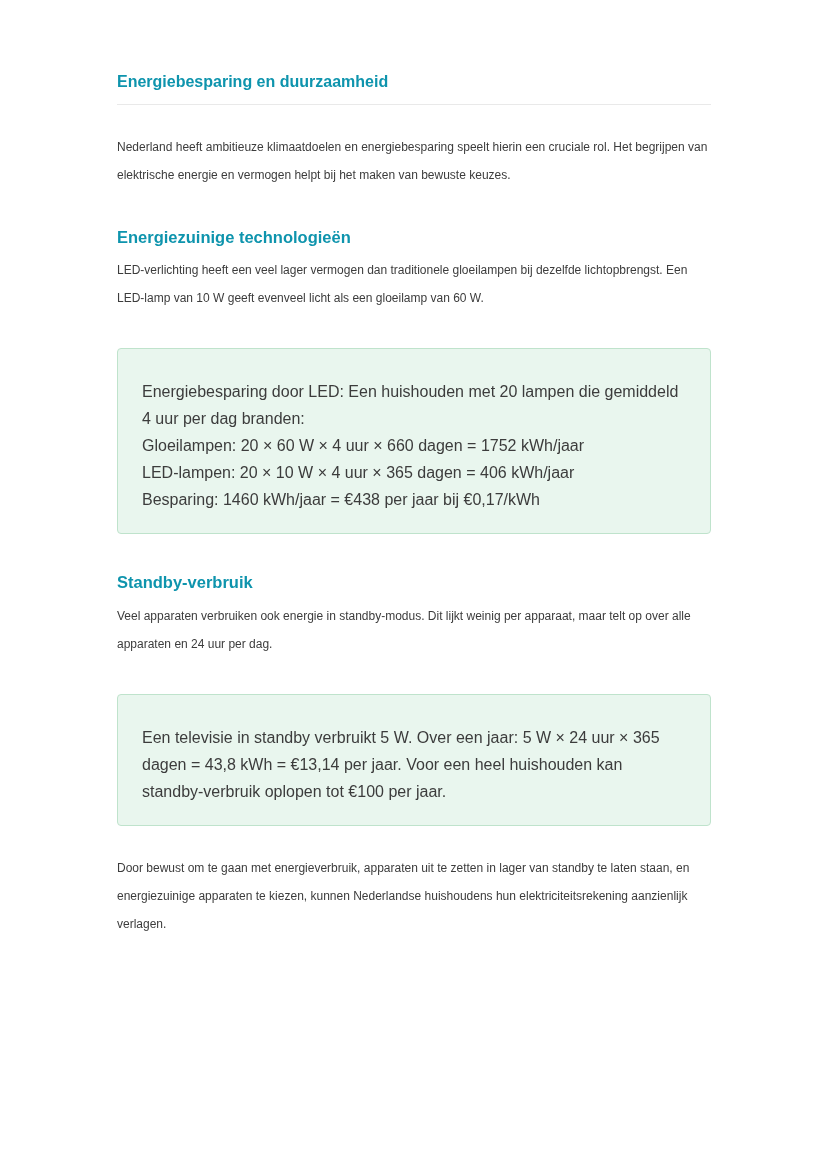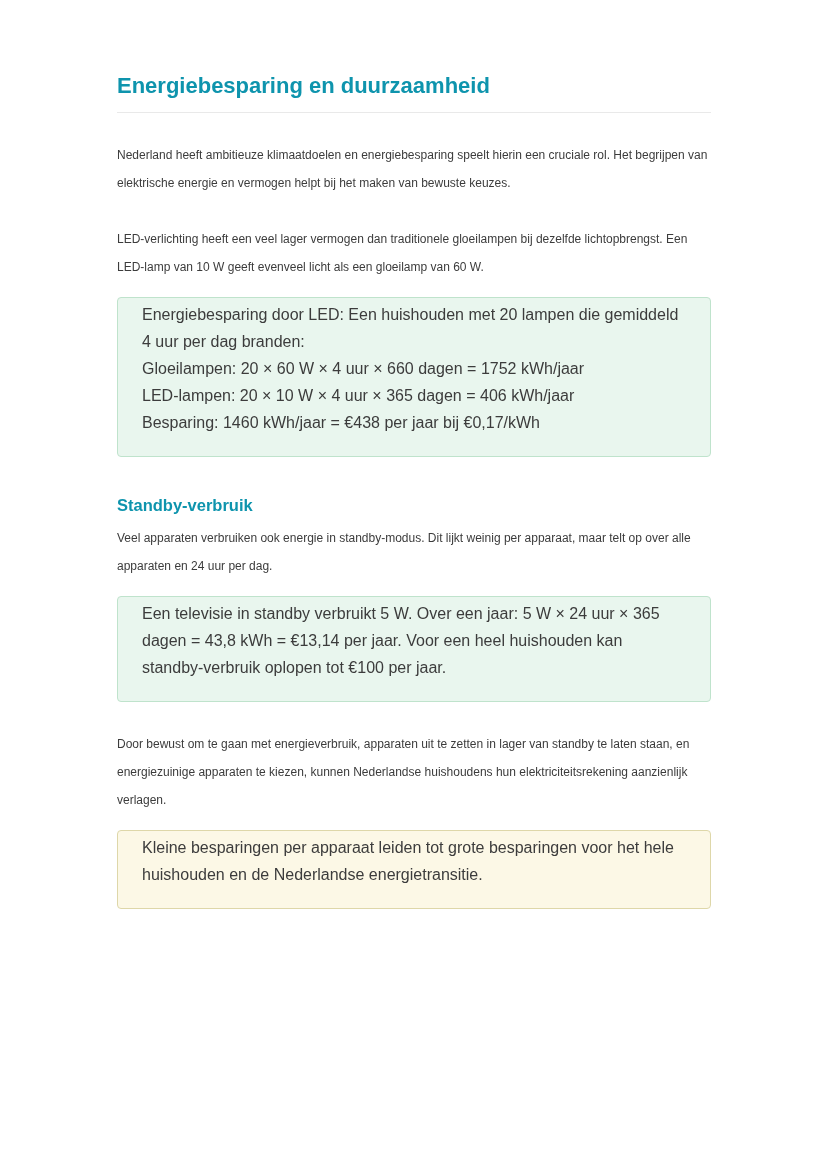--- a/index.html
+++ b/index.html
@@ -14,21 +14,21 @@
     color: var(--text, #3c3c3c);
   }
   .page {
     width: 594px;
     margin: 0 auto;
     padding-top: 72px;
     padding-bottom: 90px;
   }
   h1.page-title {
     margin: 0;
-    font-size: 22px;
+    font-size: 16px;
     line-height: 1.25;
     font-weight: 700;
     color: var(--accent, #0e94ad);
     padding-bottom: 12px;
     border-bottom: 1px solid var(--divider, #e9e9e9);
   }
   p.body-text {
     margin: 28px 0 0 0;
     font-size: 12px;
     line-height: 28px;
@@ -37,23 +37,23 @@
     margin: 38px 0 0 0;
     font-size: 16.5px;
     line-height: 1.3;
     font-weight: 700;
     color: var(--accent, #0e94ad);
   }
   h3.section-heading + p.body-text {
     margin-top: 8px;
   }
   .callout {
-    margin-top: 16px;
+    margin-top: 36px;
     border-radius: 4px;
-    padding: 3px 24px 20px 24px;
+    padding: 29px 24px 20px 24px;
     font-size: 16px;
     line-height: 27px;
     border: 1px solid transparent;
   }
   .callout.green {
     background: var(--green-box-bg, #e9f6ee);
     border-color: var(--green-box-border, #bfe3cc);
   }
   .callout.yellow {
     background: var(--yellow-box-bg, #fcf8e6);
@@ -65,37 +65,35 @@
 </style>
 </head>
 <body>
 
 <main class="page">
 
   <h1 class="page-title">Energiebesparing en duurzaamheid</h1>
 
   <p class="body-text">Nederland heeft ambitieuze klimaatdoelen en energiebesparing speelt hierin een cruciale rol. Het begrijpen van elektrische energie en vermogen helpt bij het maken van bewuste keuzes.</p>
 
+  <h3 class="section-heading">Energiezuinige technologieën</h3>
 
   <p class="body-text">LED-verlichting heeft een veel lager vermogen dan traditionele gloeilampen bij dezelfde lichtopbrengst. Een LED-lamp van 10 W geeft evenveel licht als een gloeilamp van 60 W.</p>
 
   <div class="callout green">
     <div class="callout-line">Energiebesparing door LED: Een huishouden met 20 lampen die gemiddeld 4 uur per dag branden:</div>
     <div class="callout-line">Gloeilampen: 20 × 60 W × 4 uur × 660 dagen = 1752 kWh/jaar</div>
     <div class="callout-line">LED-lampen: 20 × 10 W × 4 uur × 365 dagen = 406 kWh/jaar</div>
     <div class="callout-line">Besparing: 1460 kWh/jaar = €438 per jaar bij €0,17/kWh</div>
   </div>
 
   <h3 class="section-heading">Standby-verbruik</h3>
 
   <p class="body-text">Veel apparaten verbruiken ook energie in standby-modus. Dit lijkt weinig per apparaat, maar telt op over alle apparaten en 24 uur per dag.</p>
 
   <div class="callout green">
     <div class="callout-line">Een televisie in standby verbruikt 5 W. Over een jaar: 5 W × 24 uur × 365 dagen = 43,8 kWh = €13,14 per jaar. Voor een heel huishouden kan standby-verbruik oplopen tot €100 per jaar.</div>
   </div>
 
   <p class="body-text">Door bewust om te gaan met energieverbruik, apparaten uit te zetten in lager van standby te laten staan, en energiezuinige apparaten te kiezen, kunnen Nederlandse huishoudens hun elektriciteitsrekening aanzienlijk verlagen.</p>
 
-  <div class="callout yellow">
-    <div class="callout-line">Kleine besparingen per apparaat leiden tot grote besparingen voor het hele huishouden en de Nederlandse energietransitie.</div>
-  </div>
 
 </main>
 
 </body></html>

